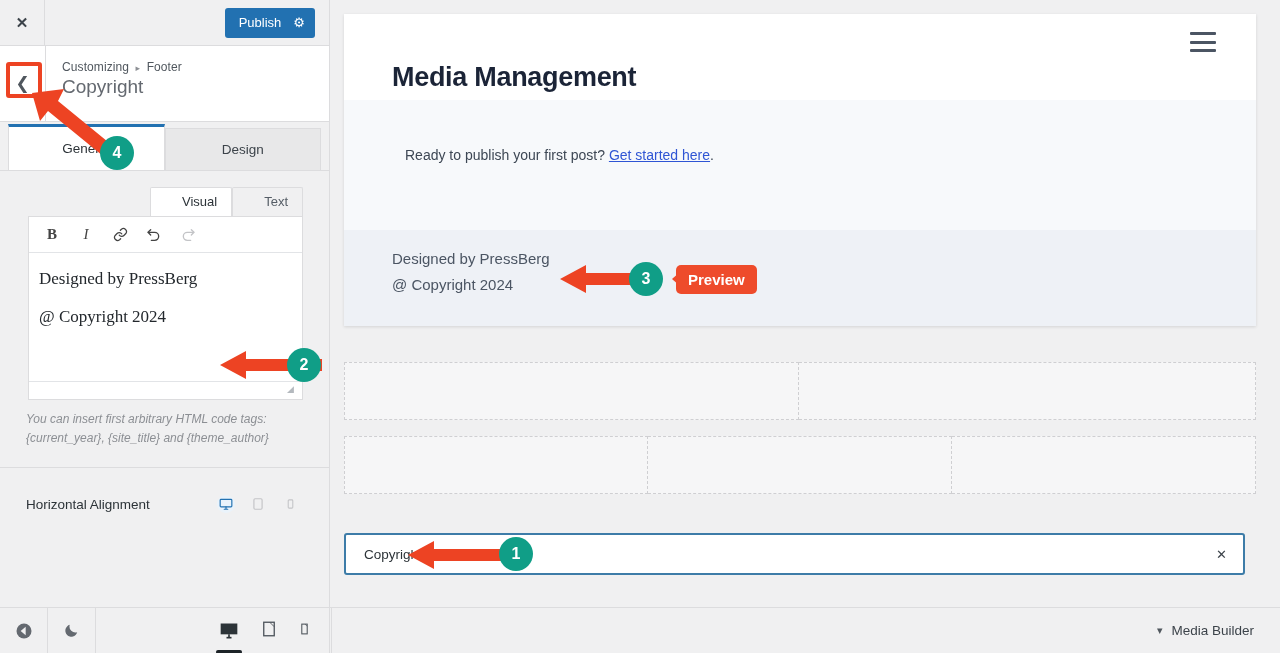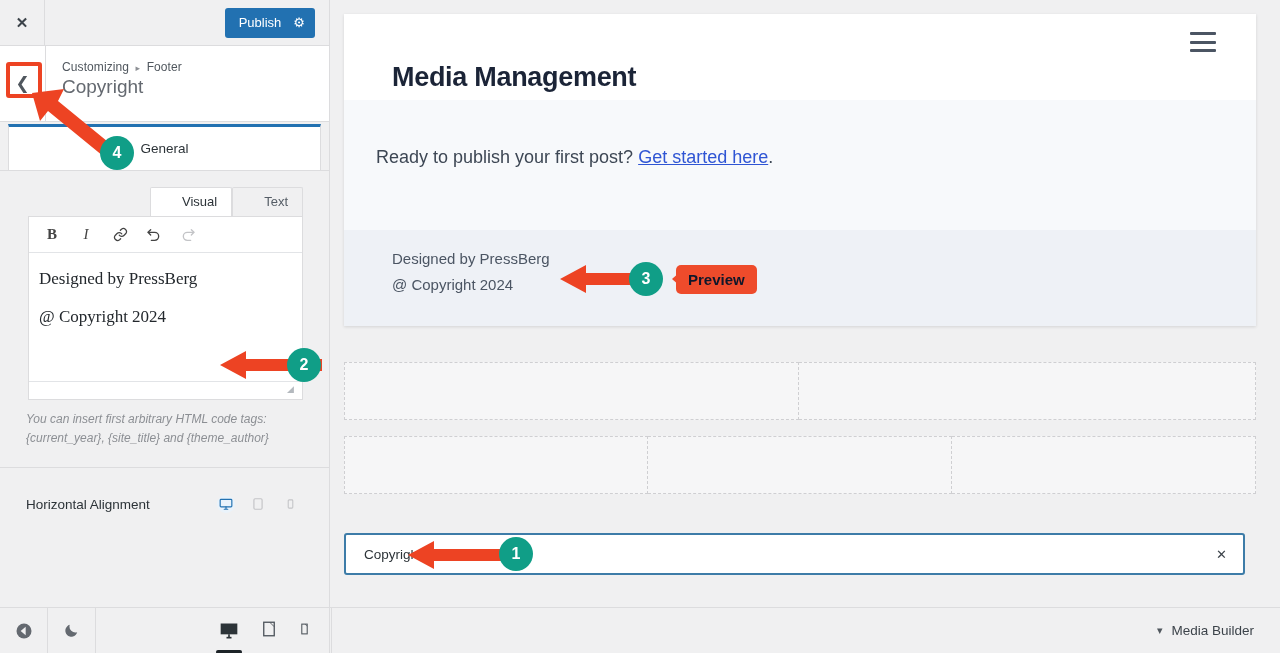--- a/index.html
+++ b/index.html
@@ -171,22 +171,22 @@
   .site-title {
     position: absolute; left: 48px; top: 48px;
     font-size: 27px; font-weight: bold; color: #1b2437;
     letter-spacing: -0.3px;
   }
   .site-hero {
     position: absolute; left: 0; top: 86px; width: 100%; height: 130px;
     background: #f7f9fb;
   }
   .site-body-text {
-    position: absolute; left: 32px; top: 133px;
-    font-size: 18px; color: #3d4754;
+    position: absolute; left: 61px; top: 133px;
+    font-size: 14px; color: #3d4754;
   }
   .site-body-text a { color: #2f55d4; text-decoration: underline; }
   .site-footer {
     position: absolute; left: 0; bottom: 0; width: 100%; height: 96px;
     background: #eef1f6;
   }
   .site-footer .line {
     position: absolute; left: 48px;
     font-size: 15px; color: #4b5563;
   }
@@ -248,21 +248,21 @@
     font-family: "Liberation Sans", sans-serif;
     z-index: 40;
   }
   .arrow-h { position: absolute; z-index: 39; }
   .hl-box {
     position: absolute; border: 4px solid #ed4323; border-radius: 3px;
     z-index: 38;
   }
   .preview-tag {
     position: absolute;
-    background: #ee4b2b; color: #0f172a;
+    background: #ee4b2b; color: #ffffff;
     font-size: 15px; font-weight: bold;
     padding: 6px 12px; border-radius: 5px;
     z-index: 40; font-family: "Liberation Sans", sans-serif;
   }
 </style>
 </head>
 <body>
 
 <div id="root">
 
@@ -286,20 +286,23 @@
           <span class="sep">▸</span>
           <span>Footer</span>
         </div>
         <div class="cz-title">Copyright</div>
       </div>
     </div>
 
     <div class="cz-tabs">
       <div class="cz-tab active">
         <span>General</span>
+      </div>
+      <div class="cz-tab">
+        <span>Design</span>
       </div>
     </div>
 
     <div class="cz-body">
 
       <div class="editor-wrap">
         <div class="editor-tabs">
           <div class="ed-tab active">
             <span>Visual</span>
           </div>

